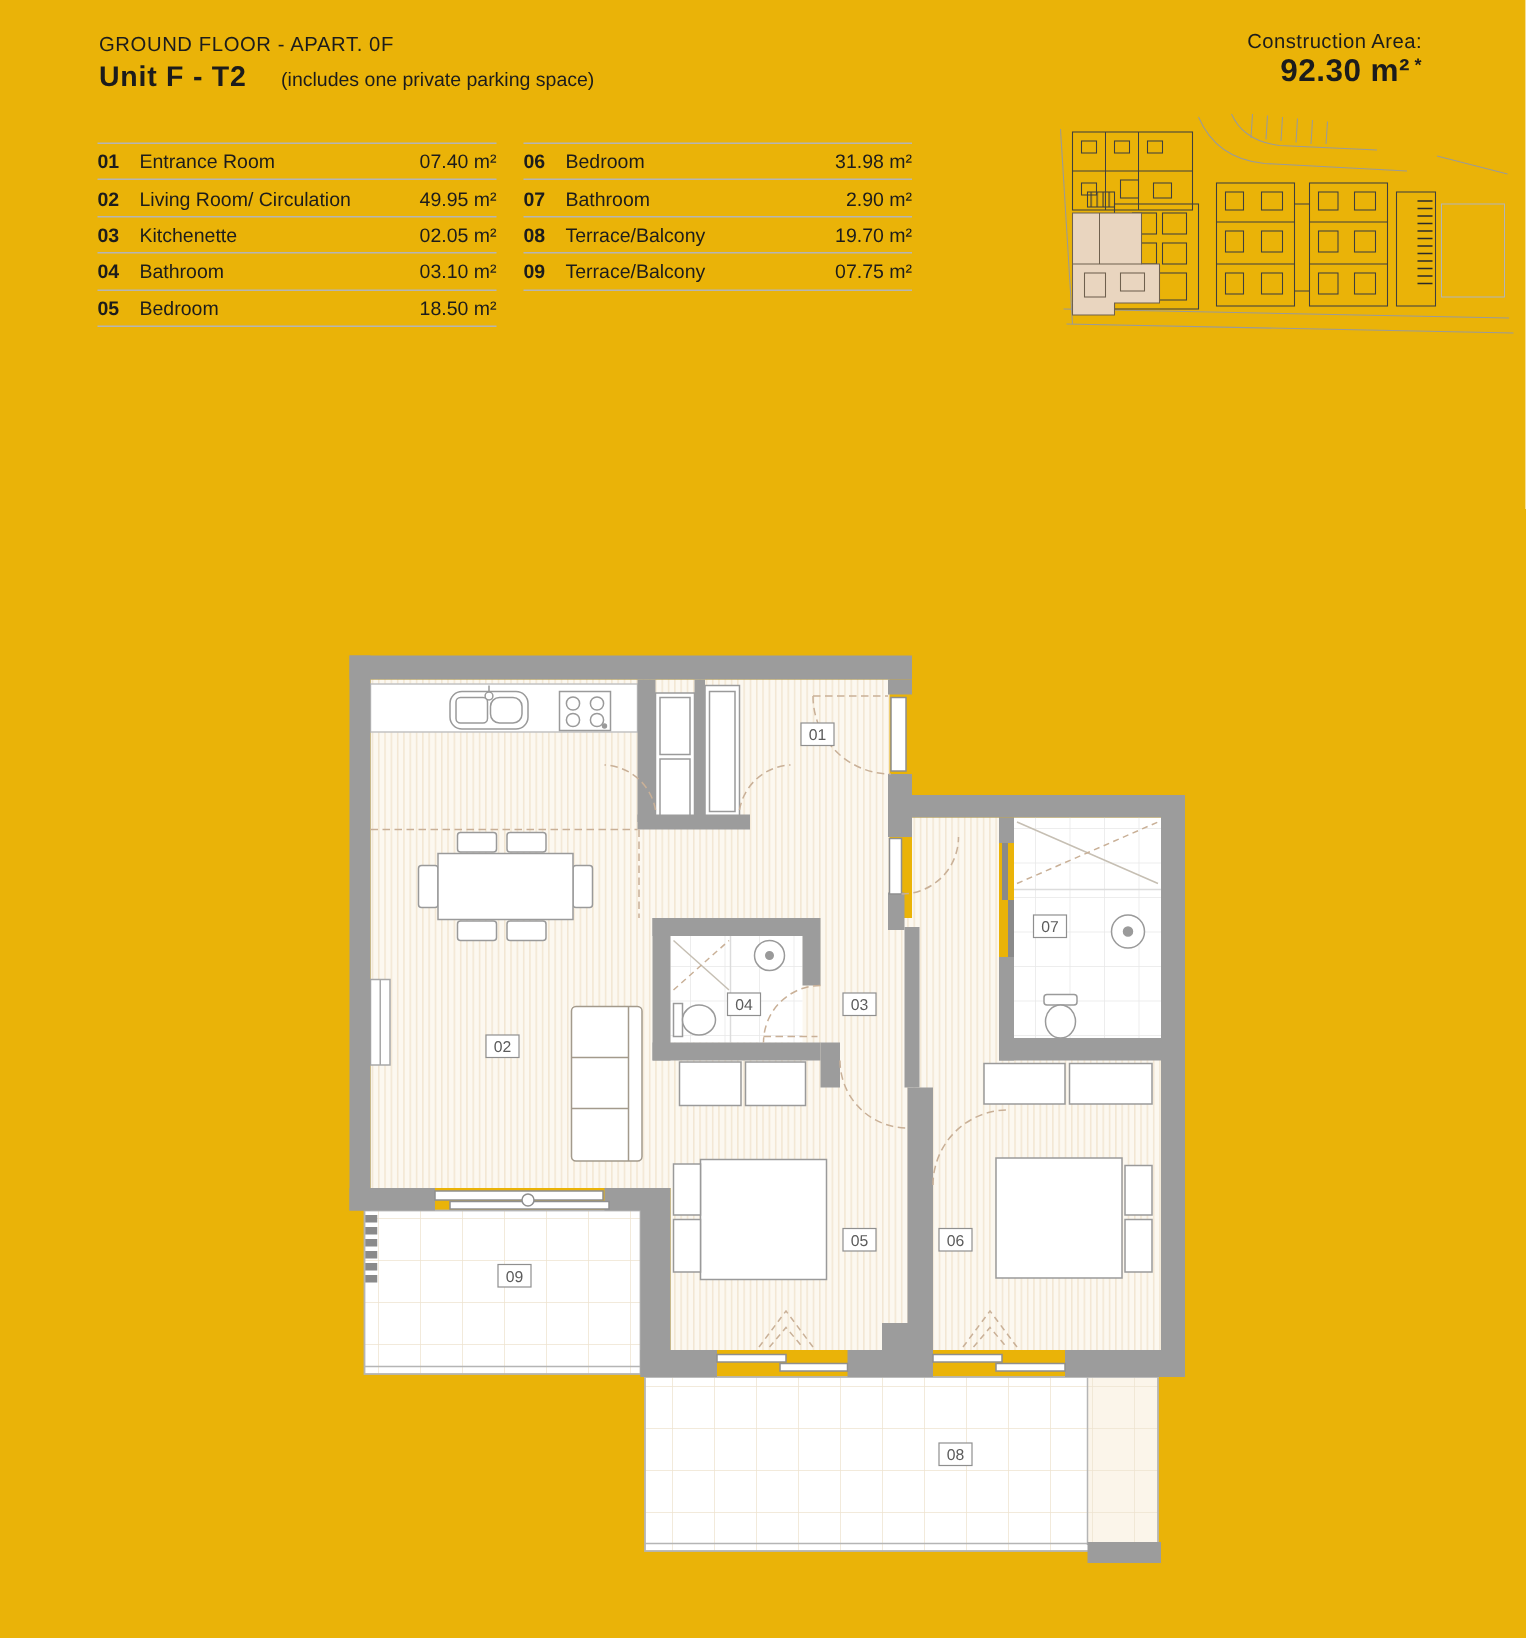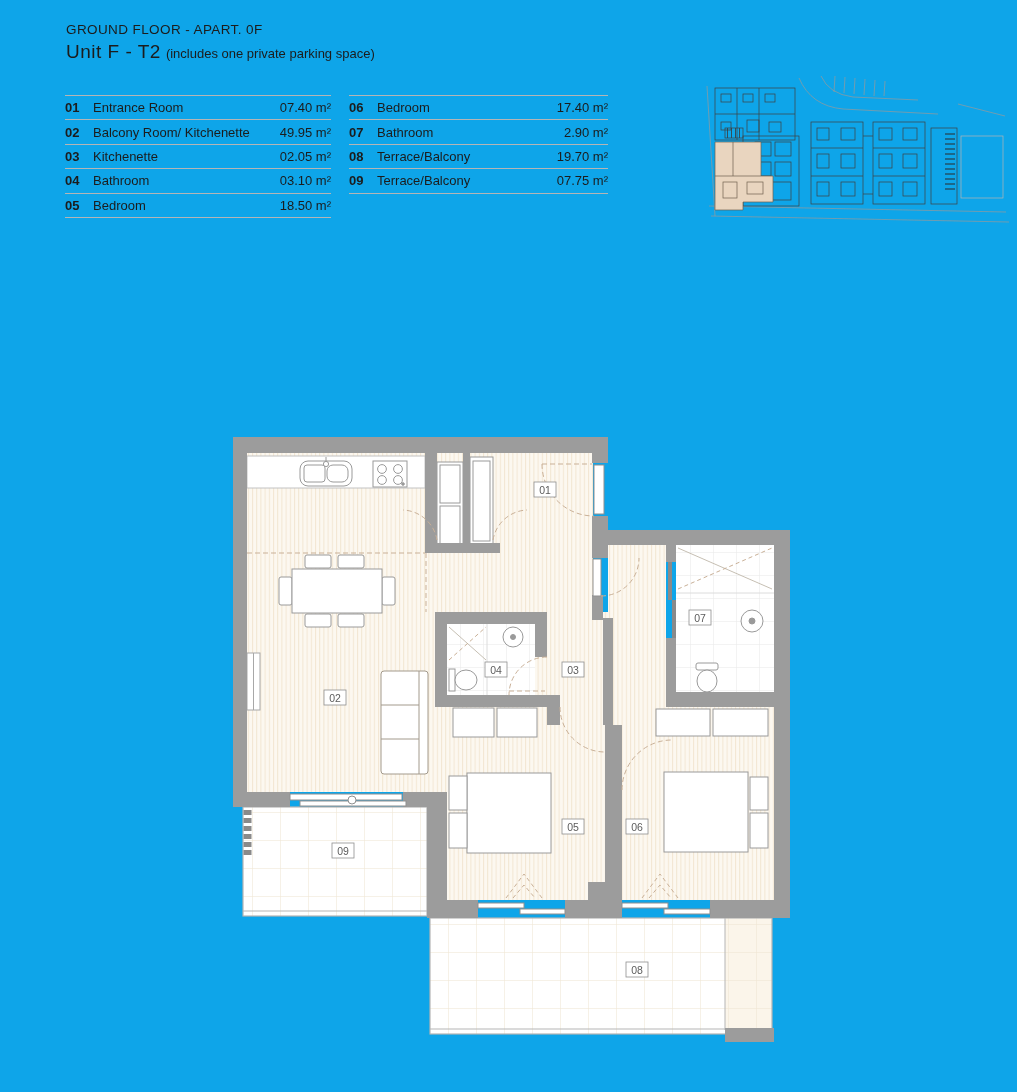--- a/index.html
+++ b/index.html
@@ -1,21 +1,21 @@
 <!DOCTYPE html>
 <html><head>
 <meta charset="utf-8">
 <style>
   html,body{margin:0;padding:0;background:#fff}
-  .page{position:relative;width:1017px;height:1092px;background:#0ea5e9;overflow:hidden;
+  .page{position:relative;width:1017px;height:1092px;background:#eab308;overflow:hidden;
         font-family:"Liberation Sans",sans-serif;color:#1c1c1c}
   .floor-label{position:absolute;left:66px;top:22px;font-size:13.5px;letter-spacing:.4px}
   .unit-line{position:absolute;left:66px;top:41px;white-space:nowrap}
-  .unit-name{font-size:19px;font-weight:normal;letter-spacing:.5px}
-  .unit-note{font-size:13px;margin-left:5px}
+  .unit-name{font-size:19px;font-weight:bold;letter-spacing:.5px}
+  .unit-note{font-size:13px;margin-left:23px}
   .ca{position:absolute;right:69px;top:20px;text-align:right}
   .ca-label{font-size:13.5px;letter-spacing:.3px}
   .ca-value{font-size:21px;font-weight:bold;margin-top:1px;letter-spacing:.3px}
   .ca-star{font-size:12px;vertical-align:7px;margin-left:3px;font-weight:bold}
   .legend{position:absolute;top:95px;font-size:13px}
   .legend.l{left:65px;width:266px}
   .legend.r{left:349px;width:259px}
   .lrow{display:flex;align-items:center;height:23.4px;border-top:1px solid #b5b5b5}
   .lrow.last{border-bottom:1px solid #b5b5b5}
   .lnum{font-weight:bold;width:28px;flex:none}
@@ -26,30 +26,34 @@
 </style>
 </head>
 <body>
 
 <div class="page">
 
   <div class="floor-label">GROUND FLOOR - APART. 0F</div>
   <div class="unit-line">
     <span class="unit-name">Unit F - T2</span><span class="unit-note">(includes one private parking space)</span>
   </div>
+  <div class="ca">
+    <div class="ca-label">Construction Area:</div>
+    <div class="ca-value"><span>92.30 m²</span><span class="ca-star">*</span></div>
+  </div>
 
   <div class="legend l">
     <div class="lrow">
         <span class="lnum">01</span>
         <span class="lname">Entrance Room</span>
         <span class="larea">07.40 m²</span>
       </div>
     <div class="lrow">
         <span class="lnum">02</span>
-        <span class="lname">Balcony Room/ Kitchenette</span>
+        <span class="lname">Living Room/ Circulation</span>
         <span class="larea">49.95 m²</span>
       </div>
     <div class="lrow">
         <span class="lnum">03</span>
         <span class="lname">Kitchenette</span>
         <span class="larea">02.05 m²</span>
       </div>
     <div class="lrow">
         <span class="lnum">04</span>
         <span class="lname">Bathroom</span>
@@ -58,21 +62,21 @@
     <div class="lrow last">
         <span class="lnum">05</span>
         <span class="lname">Bedroom</span>
         <span class="larea">18.50 m²</span>
       </div>
   </div>
   <div class="legend r">
     <div class="lrow">
         <span class="lnum">06</span>
         <span class="lname">Bedroom</span>
-        <span class="larea">17.40 m²</span>
+        <span class="larea">31.98 m²</span>
       </div>
     <div class="lrow">
         <span class="lnum">07</span>
         <span class="lname">Bathroom</span>
         <span class="larea">2.90 m²</span>
       </div>
     <div class="lrow">
         <span class="lnum">08</span>
         <span class="lname">Terrace/Balcony</span>
         <span class="larea">19.70 m²</span>

